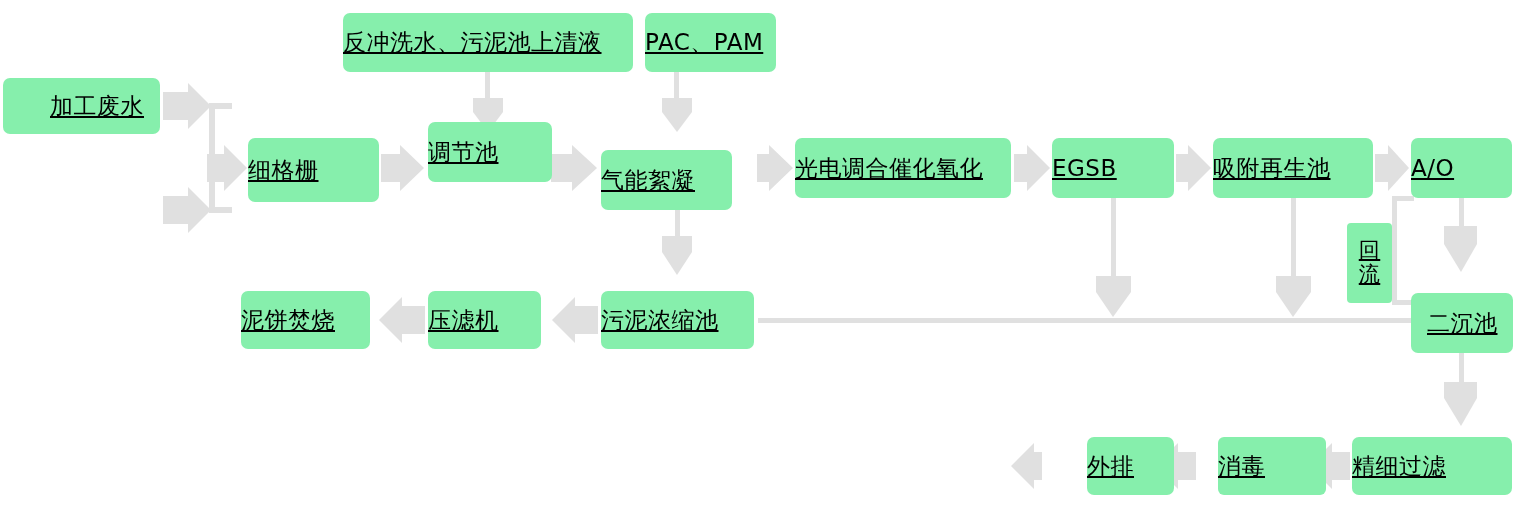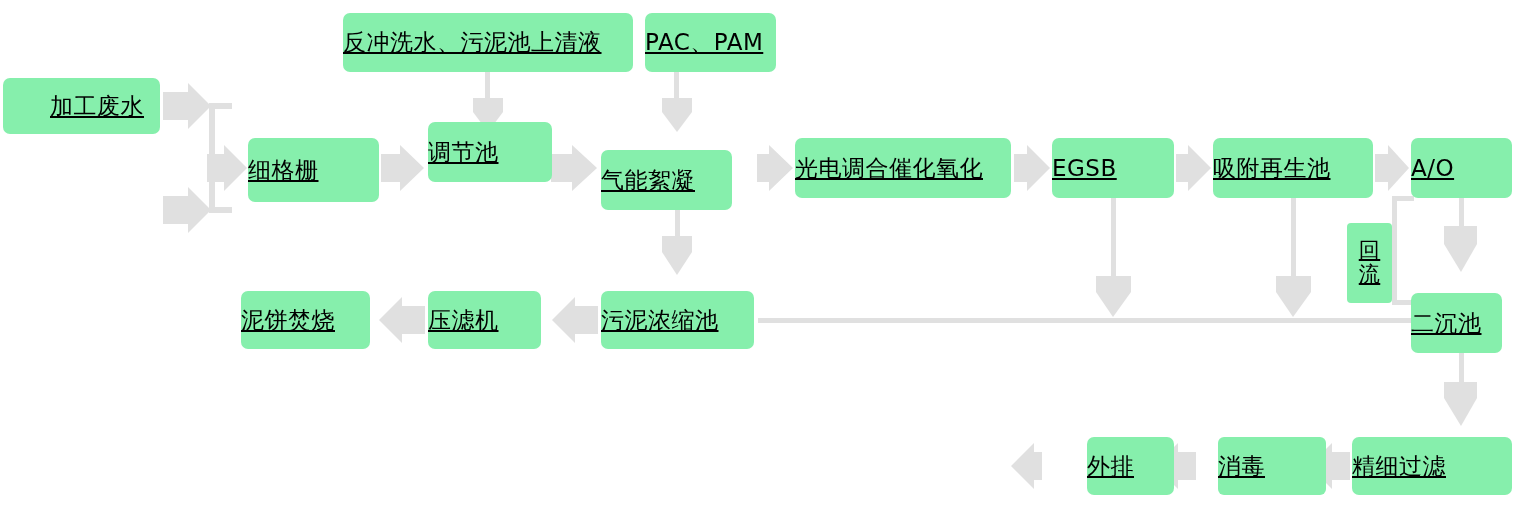--- a/index.html
+++ b/index.html
@@ -152,21 +152,21 @@
   </div>
 
   <div class="node" style="left:1411px; top:138px; width:101px; height:60px;">
     <span>A/O</span>
   </div>
 
   <div class="node vert" style="left:1347px; top:223px; width:45px; height:80px; border-radius:4px;">
     <span>回流</span>
   </div>
 
-  <div class="node" style="left:1411px; top:293px; width:91px; height:60px;">
+  <div class="node" style="left:1411px; top:293px; width:102px; height:60px;padding-left:16px;">
     <span>二沉池</span>
   </div>
 
   <div class="node" style="left:601px; top:291px; width:153px; height:58px;">
     <span>污泥浓缩池</span>
   </div>
 
   <div class="node" style="left:428px; top:291px; width:113px; height:58px;">
     <span>压滤机</span>
   </div>

